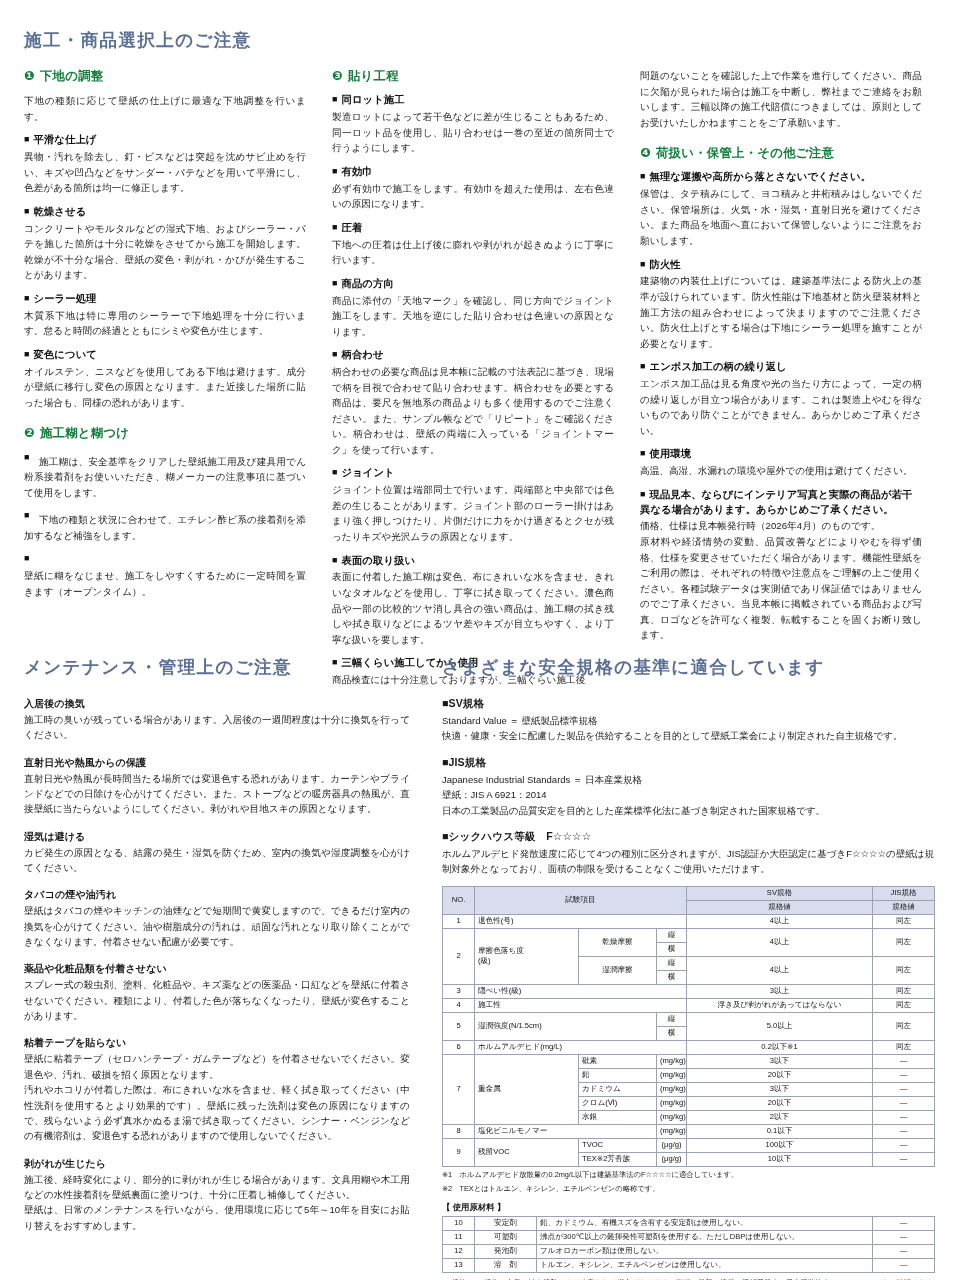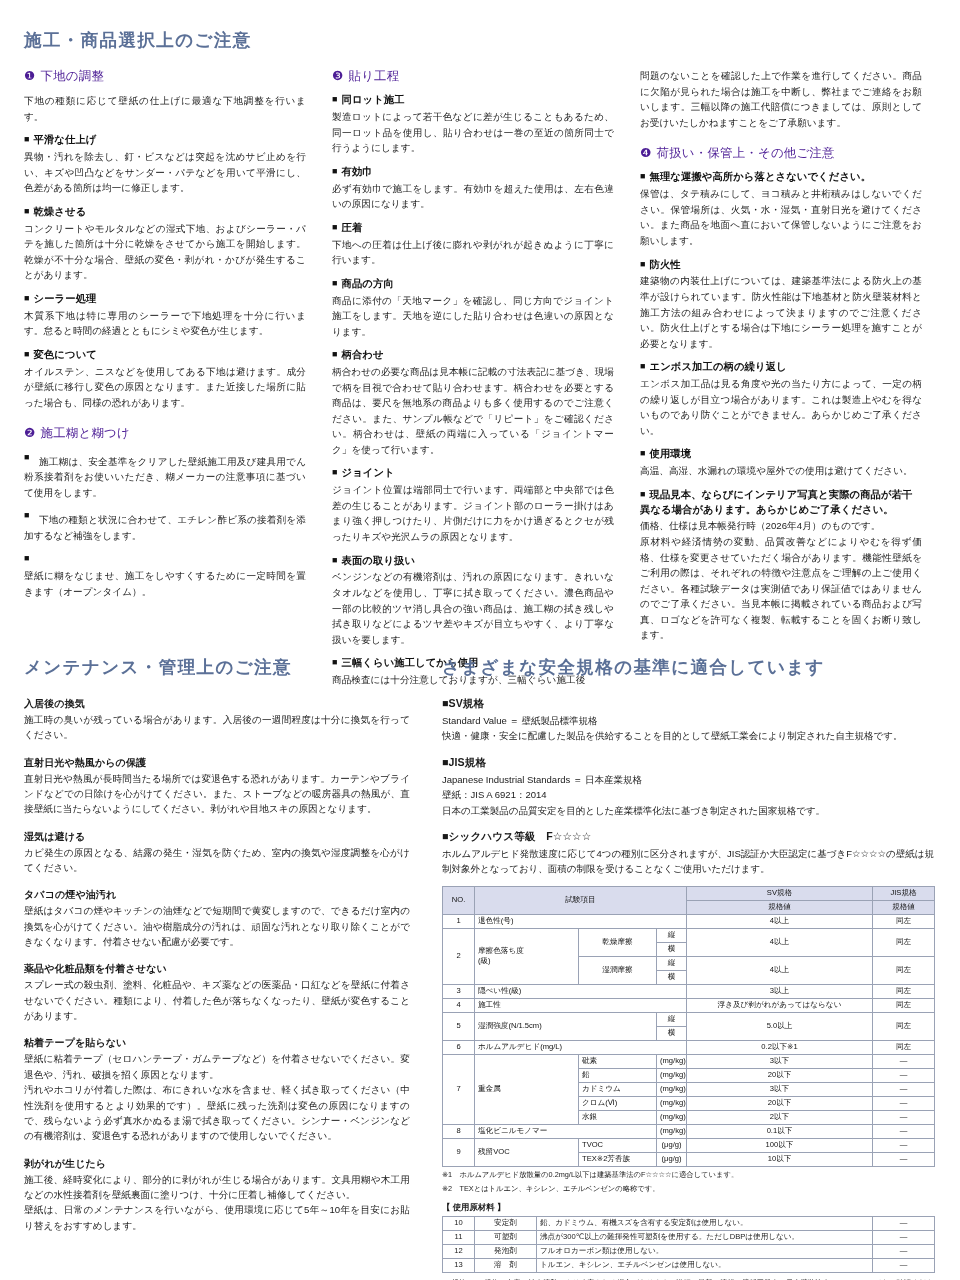--- a/index.html
+++ b/index.html
@@ -35,22 +35,22 @@
   .upper .sec-title { margin-bottom: 16px; }
   .cols3 {
     display: flex;
     gap: 26px;
     align-items: flex-start;
   }
   .col { width: 282px; }
 
   .num-head {
     font-size: 12.4px;
-    font-weight: normal;
-    color: #4c1d95;
+    font-weight: bold;
+    color: #15803d;
     margin: 0 0 9px 0;
     letter-spacing: 0.02em;
     line-height: 1.3;
   }
   .num-head .circ {
     display: inline-block;
     margin-right: 5px;
     font-size: 12.6px;
   }
   .sub-head {
@@ -231,21 +231,21 @@
         <div class="sub-head"><span class="sq">■</span><span>商品の方向</span></div>
         <p class="body">商品に添付の「天地マーク」を確認し、同じ方向でジョイント施工をします。天地を逆にした貼り合わせは色違いの原因となります。</p>
 
         <div class="sub-head"><span class="sq">■</span><span>柄合わせ</span></div>
         <p class="body">柄合わせの必要な商品は見本帳に記載の寸法表記に基づき、現場で柄を目視で合わせて貼り合わせます。柄合わせを必要とする商品は、要尺を無地系の商品よりも多く使用するのでご注意ください。また、サンプル帳などで「リピート」をご確認ください。柄合わせは、壁紙の両端に入っている「ジョイントマーク」を使って行います。</p>
 
         <div class="sub-head"><span class="sq">■</span><span>ジョイント</span></div>
         <p class="body">ジョイント位置は端部同士で行います。両端部と中央部では色差の生じることがあります。ジョイント部のローラー掛けはあまり強く押しつけたり、片側だけに力をかけ過ぎるとクセが残ったりキズや光沢ムラの原因となります。</p>
 
         <div class="sub-head"><span class="sq">■</span><span>表面の取り扱い</span></div>
-        <p class="body">ベンジンなどの有機溶剤は、汚れの原因になります。きれいなタオルなどを使用し、丁寧に拭き取ってください。濃色商品や一部の比較的ツヤ消し具合の強い商品は、施工糊の拭き残しや拭き取りなどによるツヤ差やキズが目立ちやすく、より丁寧な扱いを要します。</p>
+        <p class="body">表面に付着した施工糊は変色、布にきれいな水を含ませ。きれいなタオルなどを使用し、丁寧に拭き取ってください。濃色商品や一部の比較的ツヤ消し具合の強い商品は、施工糊の拭き残しや拭き取りなどによるツヤ差やキズが目立ちやすく、より丁寧な扱いを要します。</p>
 
         <div class="sub-head"><span class="sq">■</span><span>三幅くらい施工してから使用</span></div>
         <p class="body">商品検査には十分注意しておりますが、三幅ぐらい施工後</p>
       </div>
 
       <div class="col">
         <p class="body">問題のないことを確認した上で作業を進行してください。商品に欠陥が見られた場合は施工を中断し、弊社までご連絡をお願いします。三幅以降の施工代賠償につきましては、原則としてお受けいたしかねますことをご了承願います。</p>
 
         <div class="num-head bigger-gap">
           <span class="circ">❹</span><span>荷扱い・保管上・その他ご注意</span>

